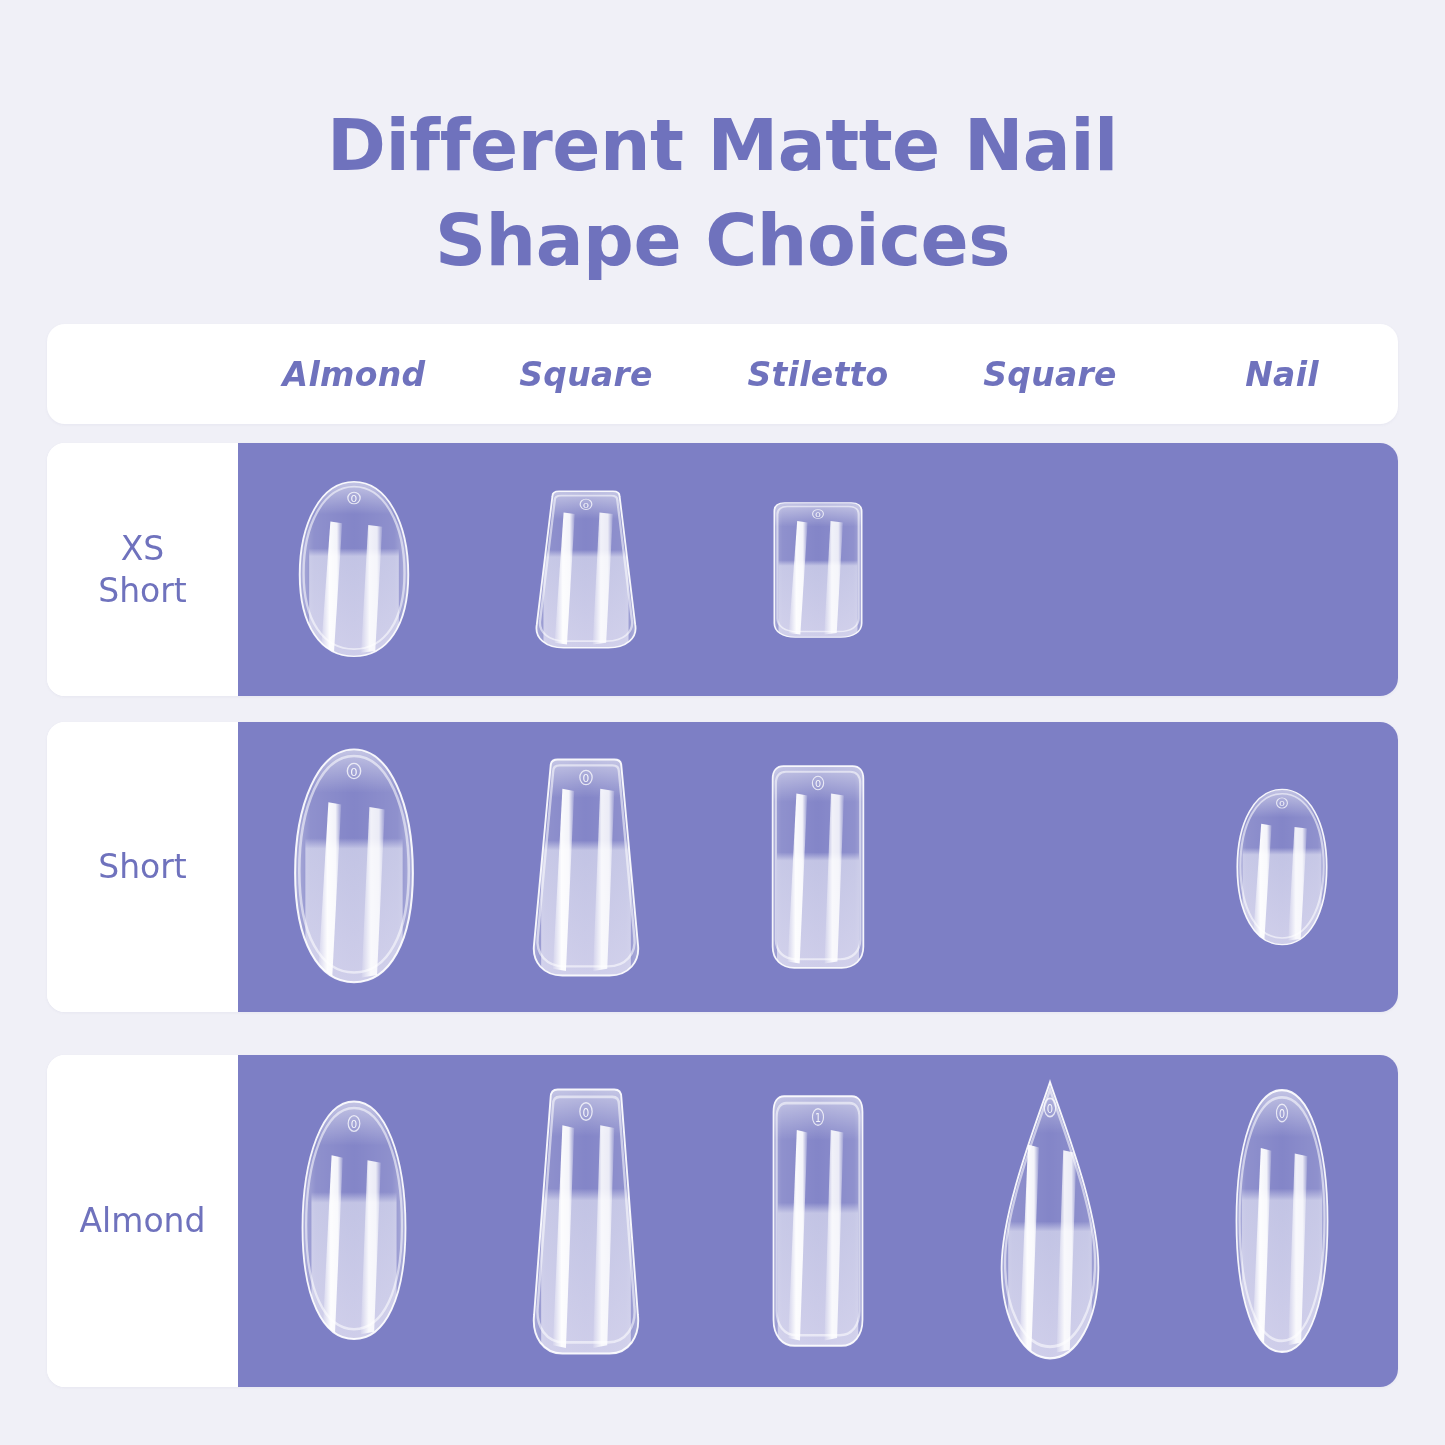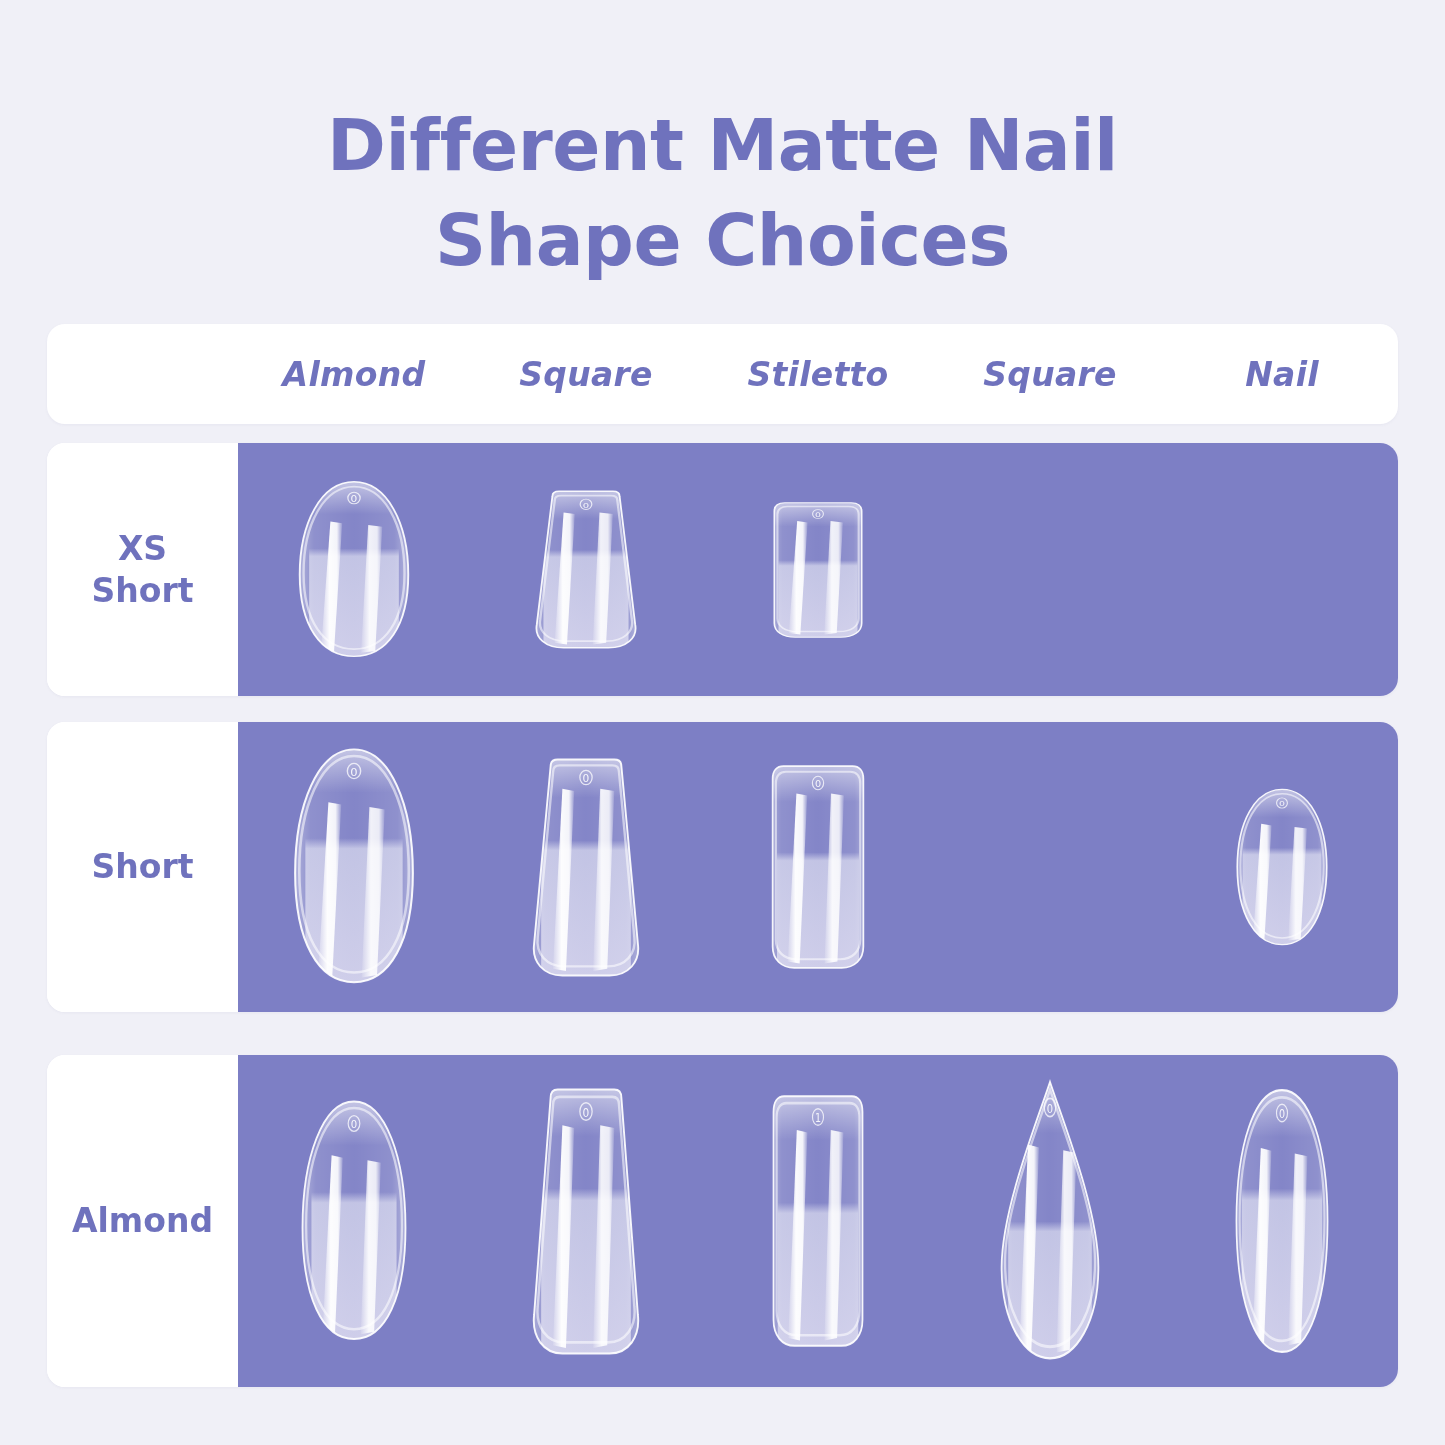--- a/index.html
+++ b/index.html
@@ -90,21 +90,21 @@
     height: 100%;
     background: #ffffff;
     display: flex;
     align-items: center;
     justify-content: center;
     z-index: 3;
   }
   .row-label {
     color: #6f72bd;
     font-family: "DejaVu Sans", sans-serif;
-    font-weight: bold;
+    font-weight: normal;
     font-size: 33px;
     line-height: 42px;
     text-align: center;
     white-space: pre-line;
   }
   .row-panel {
     position: absolute;
     left: 191px;
     top: 0;
     width: 1160px;

